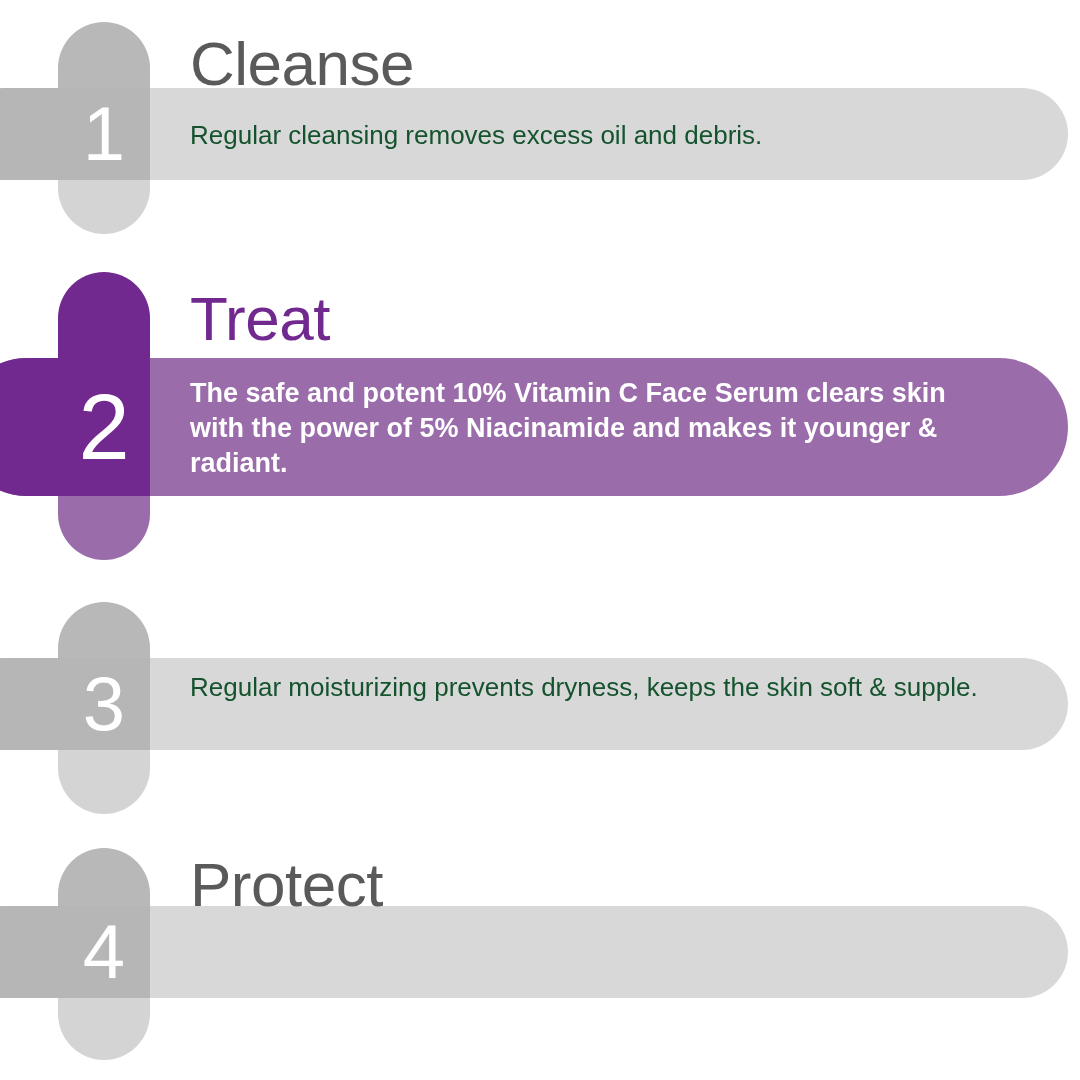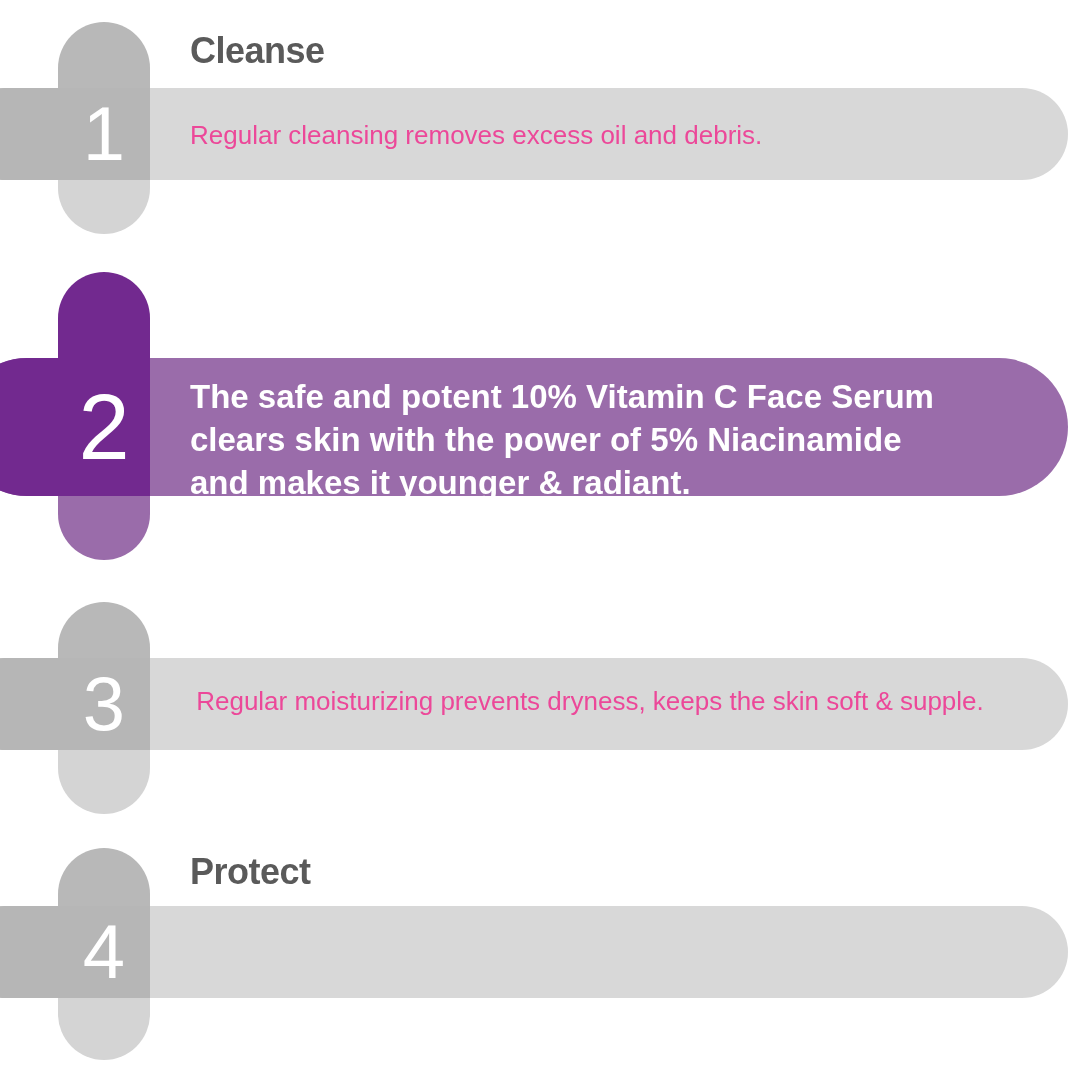--- a/index.html
+++ b/index.html
@@ -78,22 +78,22 @@
     font-size:76px;
     line-height:1;
     letter-spacing:0px;
     z-index:6;
   }
 
   
   .heading {
     position:absolute;
     left:190px;
-    font-size:36px;
-    font-weight:700;
+    font-size:62px;
+    font-weight:400;
     line-height:1;
     letter-spacing:-0.5px;
     white-space:nowrap;
     z-index:5;
   }
 
   
   .desc {
     position:absolute;
     left:190px;
@@ -103,21 +103,21 @@
     z-index:5;
   }
 
   
   .step.inactive .cap-top    { background:#b8b8b8; }
   .step.inactive .cap-bottom { background:#d4d4d4; }
   .step.inactive .bar        { background:#d8d8d8; }
   .step.inactive .lobe       { background:#b6b6b6; }
   .step.inactive .numcol     { background:#b6b6b6; }
   .step.inactive .heading    { color:#5a5a5a; }
-  .step.inactive .desc       { color:#ec4899; font-weight:400; }
+  .step.inactive .desc       { color:#14532d; font-weight:400; }
 
   
   .step.active .cap-top    { background:#72298f; }
   .step.active .cap-bottom { background:#9a6caa; }
   .step.active .bar        { background:#9a6caa; }
   .step.active .lobe       { background:#72298f; }
   .step.active .numcol     { background:#72298f; }
   .step.active .heading    { color:#72298f; font-weight:300; }
   .step.active .desc       { color:#ffffff; font-weight:700; }
   .step.active .number     { font-weight:300; }
@@ -142,33 +142,34 @@
 
   <div class="step active" style="top:264px;height:300px;">
     <div class="capsule" style="top:8px;height:288px;">
       <div class="cap-top" style="height:144px;"></div>
       <div class="cap-bottom" style="height:144px;"></div>
     </div>
     <div class="bar" style="top:94px;height:138px;"></div>
     <div class="lobe" style="top:94px;height:138px;width:142px;"></div>
     <div class="numcol" style="top:94px;height:138px;"></div>
     <div class="number" style="top:94px;height:138px;font-size:92px;">2</div>
-    <div class="desc" style="top:112px;width:775px;font-size:33px;line-height:1.30;">The safe and potent 10% Vitamin C Face Serum clears skin with the power of 5% Niacinamide and makes it younger &amp; radiant.</div>
+    <div class="heading" style="top:24px;font-size:62px;">Treat</div>
+    <div class="desc" style="top:112px;width:775px;font-size:27px;line-height:1.30;">The safe and potent 10% Vitamin C Face Serum clears skin with the power of 5% Niacinamide and makes it younger &amp; radiant.</div>
   </div>
 
   <div class="step inactive" style="top:588px;height:252px;">
     <div class="capsule" style="top:14px;height:212px;">
       <div class="cap-top" style="height:106px;"></div>
       <div class="cap-bottom" style="height:106px;"></div>
     </div>
     <div class="bar" style="top:70px;height:92px;"></div>
     <div class="lobe" style="top:70px;height:92px;width:142px;"></div>
     <div class="numcol" style="top:70px;height:92px;"></div>
     <div class="number" style="top:70px;height:92px;">3</div>
-    <div class="desc" style="top:96px;width:800px;text-align:center;">Regular moisturizing prevents dryness, keeps the skin soft &amp; supple.</div>
+    <div class="desc" style="top:82px;width:800px;">Regular moisturizing prevents dryness, keeps the skin soft &amp; supple.</div>
   </div>
 
   <div class="step inactive" style="top:832px;height:248px;">
     <div class="capsule" style="top:16px;height:212px;">
       <div class="cap-top" style="height:106px;"></div>
       <div class="cap-bottom" style="height:106px;"></div>
     </div>
     <div class="bar" style="top:74px;height:92px;"></div>
     <div class="lobe" style="top:74px;height:92px;width:142px;"></div>
     <div class="numcol" style="top:74px;height:92px;"></div>

